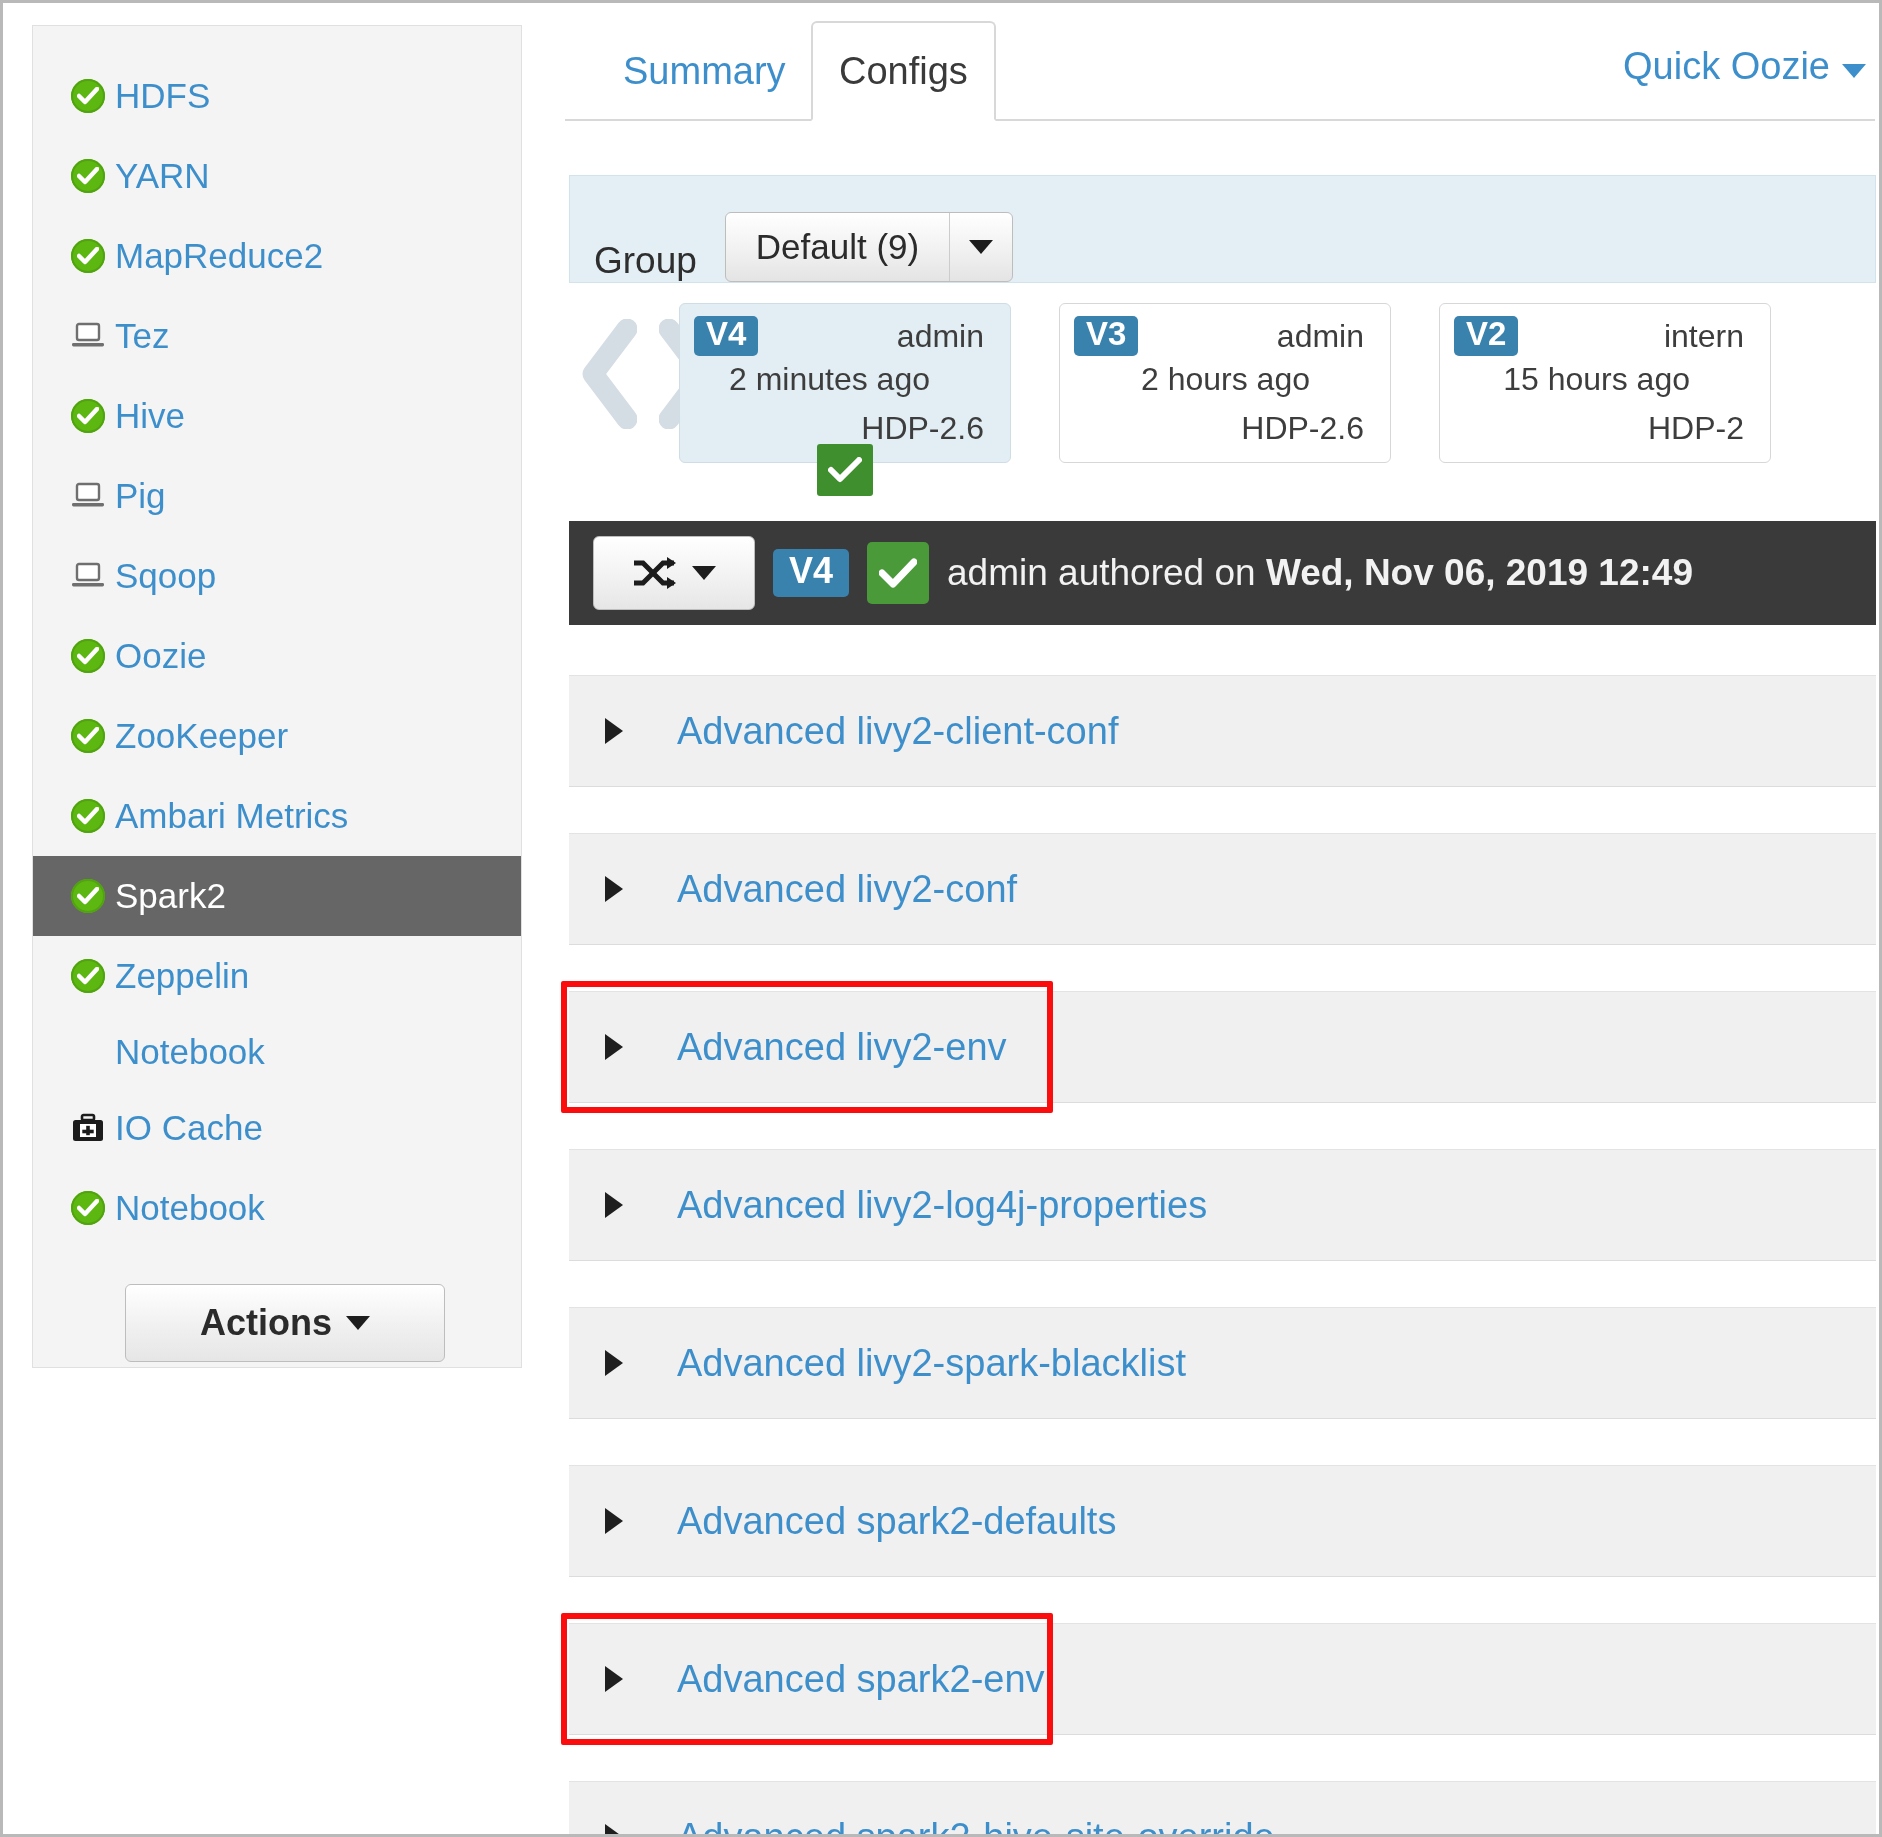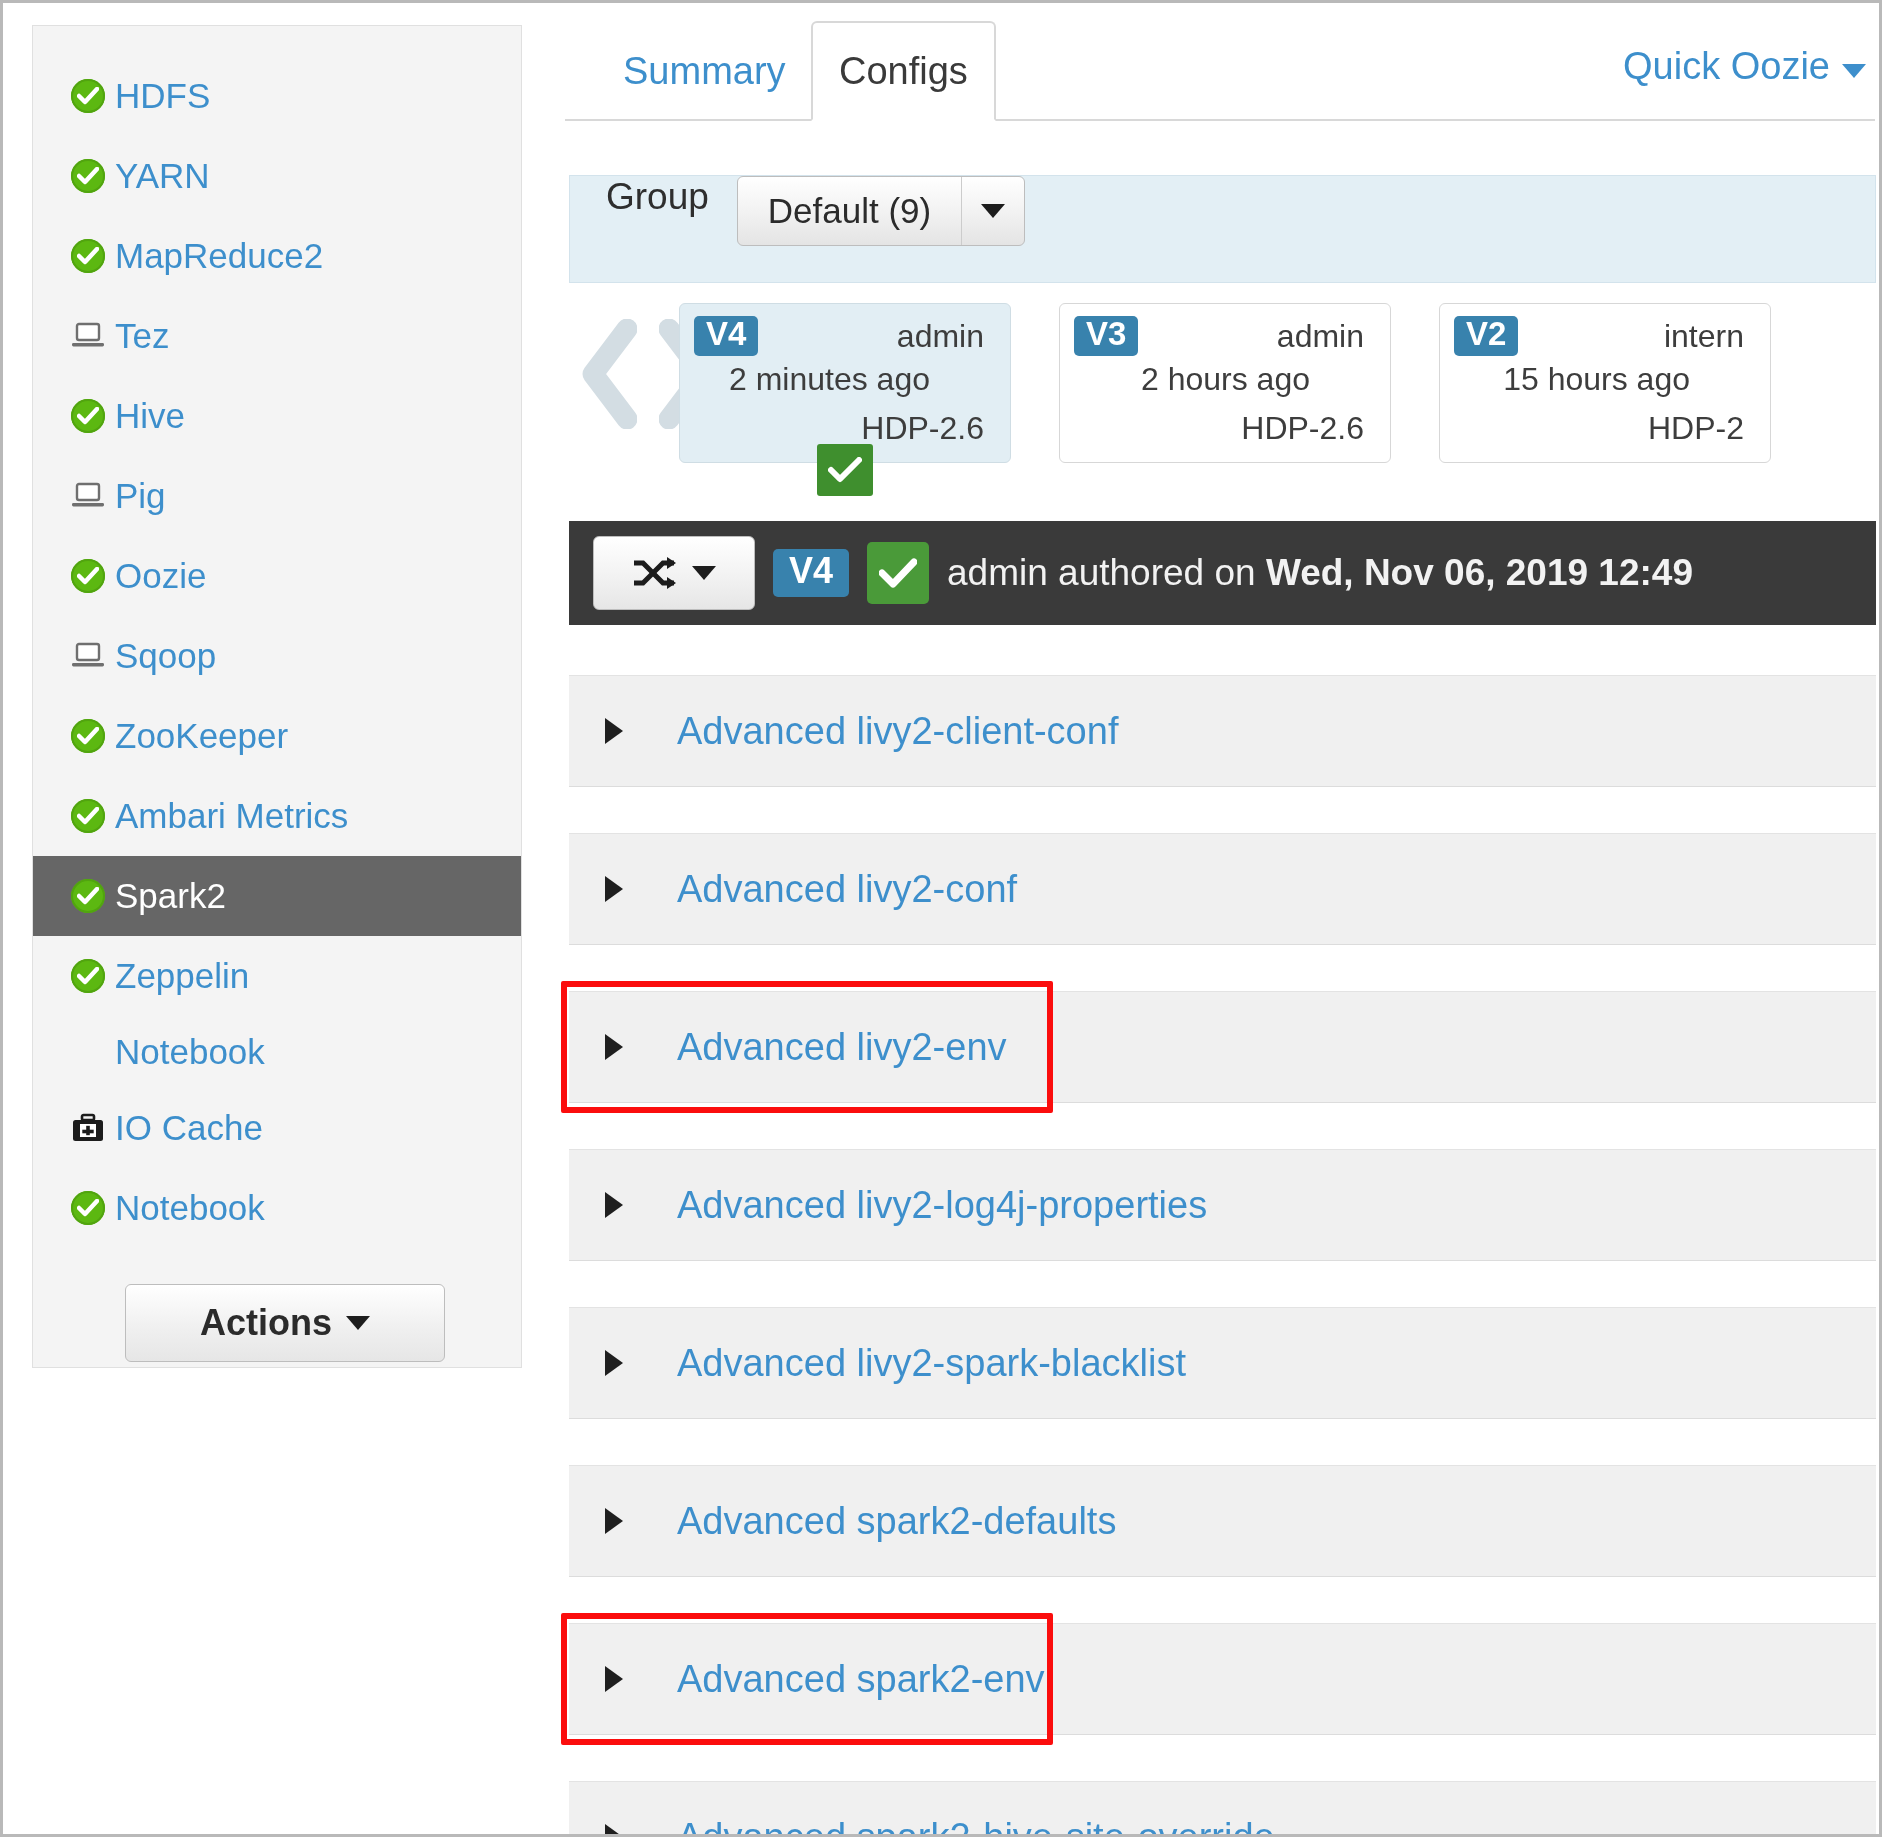--- a/index.html
+++ b/index.html
@@ -152,22 +152,22 @@
 
   
   #group-bar {
     position: absolute;
     left: 4px; top: 172px;
     right: 0;
     height: 108px;
     background: #e3eff5;
     border: 1px solid #d3e3ec;
     box-sizing: border-box;
-    display: flex; align-items: flex-start;
-    padding-left: 36px;
+    display: flex; align-items: flex-end;
+    padding-left: 24px;
     gap: 28px;
   }
   #group-label { font-size: 37px; color: #2e2e2e; }
   #group-select {
     display: flex; align-items: stretch;
     height: 68px;
     border: 1px solid #bdbdbd;
     border-radius: 6px;
     background: linear-gradient(to bottom, #ffffff 0%, #f1f1f1 55%, #e4e4e4 100%);
     cursor: pointer;
@@ -405,39 +405,39 @@
                 <rect x="6" y="3" width="22" height="16" rx="2" fill="#ffffff" stroke="#6f6f6f" stroke-width="2.4"></rect>
                 <rect x="9.5" y="6.5" width="15" height="9" fill="#ffffff"></rect>
                 <rect x="1" y="22" width="32" height="3.4" rx="1.4" fill="#6f6f6f"></rect>
               </svg>
             </span>
           </span>
           <span class="svc-label">Pig</span>
         </li>
         <li class="svc">
           <span class="svc-ico">
-            <span class="ico-ok">
-              <svg width="22" height="18" viewBox="0 0 22 18" aria-hidden="true">
-                <path d="M2 9 L8 15 L20 2" fill="none" stroke="#ffffff" stroke-width="4.5" stroke-linecap="round" stroke-linejoin="round"></path>
-              </svg>
-            </span>
-          </span>
-          <span class="svc-label">Oozie</span>
-        </li>
-        <li class="svc">
-          <span class="svc-ico">
             <span>
               <svg class="ico-client" viewBox="0 0 34 30" aria-hidden="true">
                 <rect x="6" y="3" width="22" height="16" rx="2" fill="#ffffff" stroke="#6f6f6f" stroke-width="2.4"></rect>
                 <rect x="9.5" y="6.5" width="15" height="9" fill="#ffffff"></rect>
                 <rect x="1" y="22" width="32" height="3.4" rx="1.4" fill="#6f6f6f"></rect>
               </svg>
             </span>
           </span>
           <span class="svc-label">Sqoop</span>
+        </li>
+        <li class="svc">
+          <span class="svc-ico">
+            <span class="ico-ok">
+              <svg width="22" height="18" viewBox="0 0 22 18" aria-hidden="true">
+                <path d="M2 9 L8 15 L20 2" fill="none" stroke="#ffffff" stroke-width="4.5" stroke-linecap="round" stroke-linejoin="round"></path>
+              </svg>
+            </span>
+          </span>
+          <span class="svc-label">Oozie</span>
         </li>
         <li class="svc">
           <span class="svc-ico">
             <span class="ico-ok">
               <svg width="22" height="18" viewBox="0 0 22 18" aria-hidden="true">
                 <path d="M2 9 L8 15 L20 2" fill="none" stroke="#ffffff" stroke-width="4.5" stroke-linecap="round" stroke-linejoin="round"></path>
               </svg>
             </span>
           </span>
           <span class="svc-label">ZooKeeper</span>

